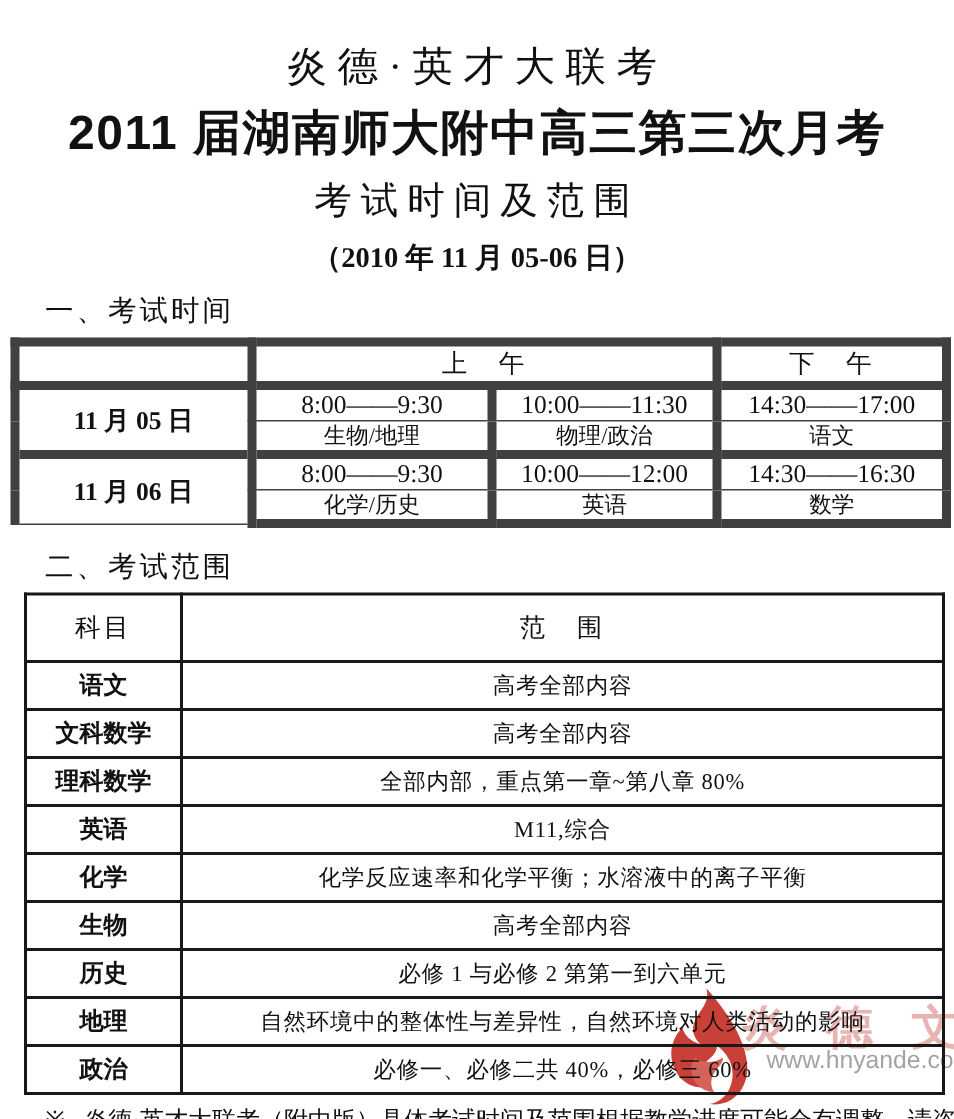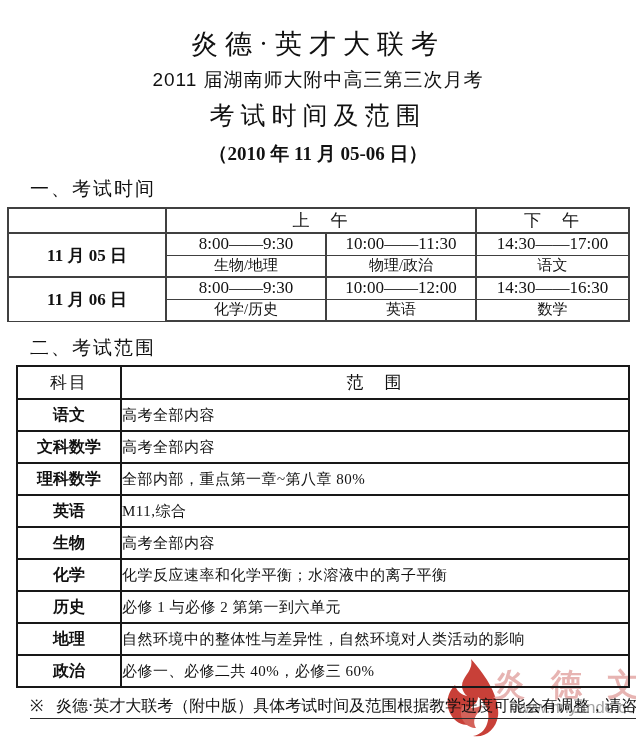--- a/index.html
+++ b/index.html
@@ -17,22 +17,22 @@
   .brand-line {
     margin-top: 26px;
     text-align: center;
     font-size: 27px;
     letter-spacing: 7px;
     font-weight: 400;
   }
   .exam-title {
     margin-top: 5px;
     text-align: center;
-    font-size: 19px;
-    font-weight: normal;
+    font-size: 32px;
+    font-weight: bold;
     letter-spacing: 1px;
     font-family: "Liberation Sans", "DejaVu Sans", sans-serif;
   }
   .subtitle {
     margin-top: 6px;
     text-align: center;
     font-size: 25px;
     letter-spacing: 6px;
   }
   .date-line {
@@ -51,21 +51,21 @@
   .sh1 { margin-top: 9px; margin-bottom: 5px; }
   .sh2 { margin-top: 13px; margin-bottom: 4px; }
 
   
   table { border-collapse: collapse; table-layout: fixed; }
   #t1 {
     margin-left: 7px;
     width: 621px;
   }
   #t1 td {
-    border: 2px solid #404040;
+    border: 6px solid #404040;
     text-align: center;
     vertical-align: middle;
     height: 22px;
     font-size: 17px;
     padding: 0;
   }
   #t1 tr.hdr td { height: 24px; letter-spacing: 2px; }
   #t1 td.date-cell { font-weight: bold; font-size: 16px; border-radius: 22px; }
   #t1 tr.r-time td { border-bottom-width: 1px; font-size: 17px; }
   #t1 tr.r-subj td { border-top-width: 1px; font-size: 15px; }
@@ -76,33 +76,33 @@
     width: 612px;
   }
   #t2 td {
     border: 2px solid #181818;
     vertical-align: middle;
     height: 32px;
     font-size: 15px;
     padding: 0;
   }
   #t2 tr.hdr td {
-    height: 33px;
+    height: 45px;
     text-align: center;
     font-size: 17px;
     letter-spacing: 2px;
   }
   #t2 td.subj-cell {
     text-align: center;
     font-family: "Liberation Sans", "DejaVu Sans", sans-serif;
     font-weight: bold;
     font-size: 16px;
   }
   #t2 td.scope-cell {
-    text-align: left;
+    text-align: center;
     letter-spacing: 0.5px;
   }
 
   
   .footer {
     margin-top: 6px;
     margin-left: 30px;
     width: 606px;
     font-size: 16px;
     line-height: 23px;
@@ -215,26 +215,26 @@
       </tr>
       <tr>
         <td class="subj-cell">理科数学</td>
         <td class="scope-cell">全部内部，重点第一章~第八章 80%</td>
       </tr>
       <tr>
         <td class="subj-cell">英语</td>
         <td class="scope-cell">M11,综合</td>
       </tr>
       <tr>
+        <td class="subj-cell">化学</td>
+        <td class="scope-cell">化学反应速率和化学平衡；水溶液中的离子平衡</td>
+      </tr>
+      <tr>
         <td class="subj-cell">生物</td>
         <td class="scope-cell">高考全部内容</td>
-      </tr>
-      <tr>
-        <td class="subj-cell">化学</td>
-        <td class="scope-cell">化学反应速率和化学平衡；水溶液中的离子平衡</td>
       </tr>
       <tr>
         <td class="subj-cell">历史</td>
         <td class="scope-cell">必修 1 与必修 2 第第一到六单元</td>
       </tr>
       <tr>
         <td class="subj-cell">地理</td>
         <td class="scope-cell">自然环境中的整体性与差异性，自然环境对人类活动的影响</td>
       </tr>
       <tr>

